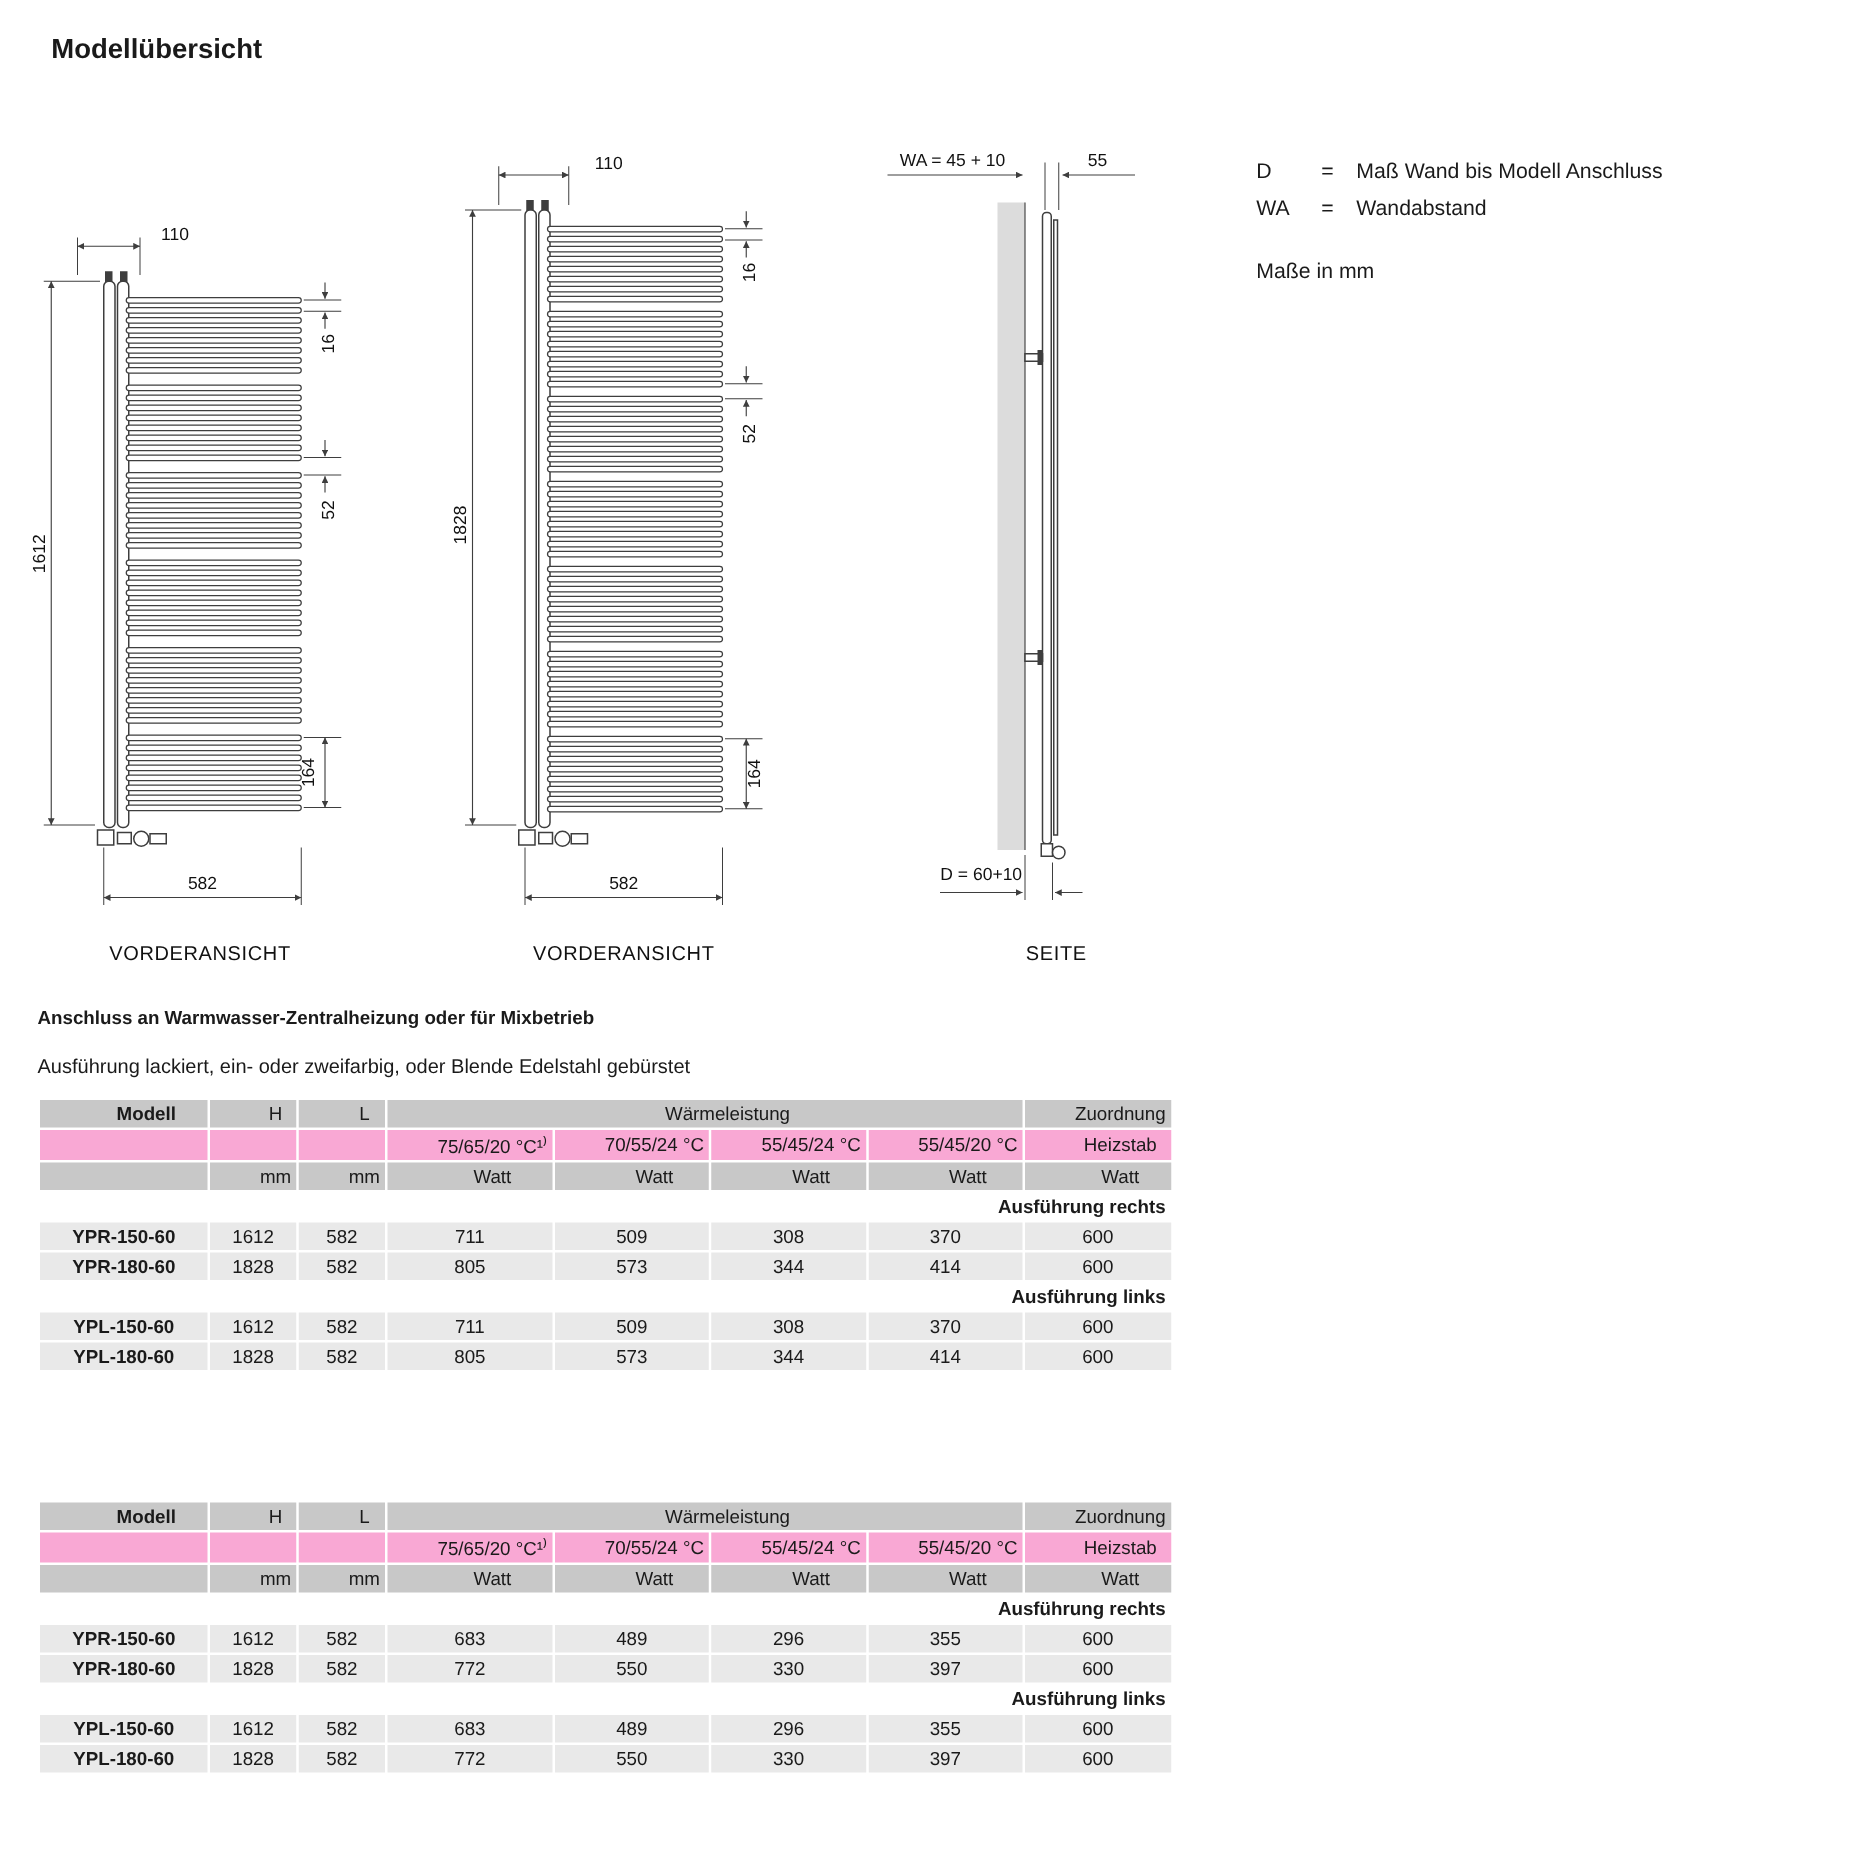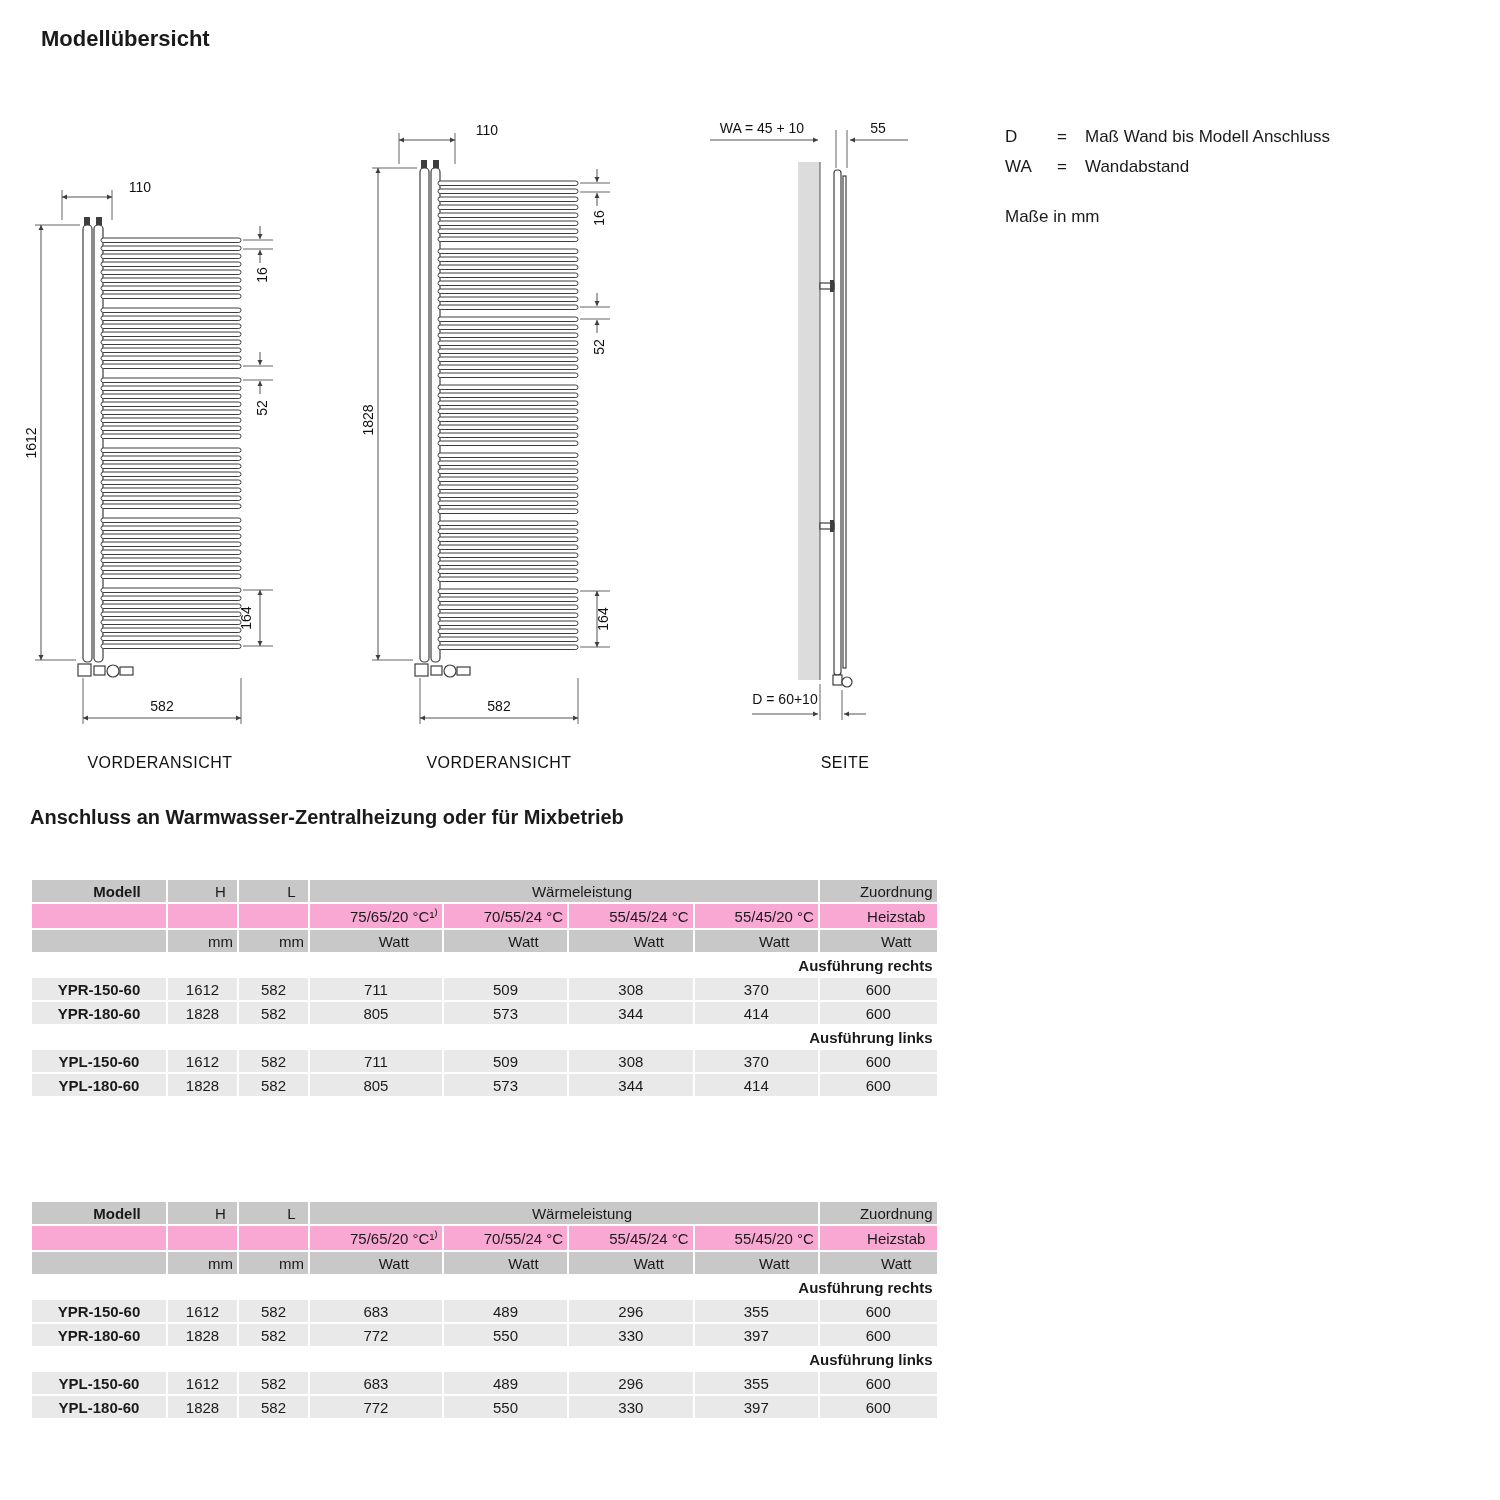--- a/index.html
+++ b/index.html
@@ -20,21 +20,21 @@
   #drawings text.view-label { font-size:16px; letter-spacing:0.5px; }
 
   
   #legend { left:1005px; top:122px; font-size:17px; }
   .legend-row { display:flex; line-height:30px; }
   .legend-key { width:52px; }
   .legend-eq { width:28px; }
   #units-note { margin-top:20px; line-height:30px; }
 
   
-  #section-heading { left:30px; top:806px; font-size:20px; font-weight:bold; }
+  #section-heading { left:30px; top:806px; font-size:15px; font-weight:bold; }
   #subtitle1 { left:30px; top:845px; font-size:16px; }
   #subtitle2 { left:30px; top:1170px; font-size:16px; }
 
   
   .spec-table { border-collapse:separate; border-spacing:2px; font-size:15px; }
   .spec-table th, .spec-table td { text-align:center; padding:2px 4px; height:22px; vertical-align:middle; font-weight:normal; white-space:nowrap; }
   .spec-table thead th { background:#c8c8c8;padding-left:40px; }
   .spec-table thead tr:nth-child(2) th { background:#f9a8d4; }
   .spec-table th.bold, .spec-table td.bold { font-weight:bold; }
   .spec-table td.dc { background:#e9e9e9; }
@@ -294,20 +294,21 @@
     </div>
     <div class="legend-row">
       <span class="legend-key">WA</span>
       <span class="legend-eq">=</span>
       <span class="legend-value">Wandabstand</span>
     </div>
     <div id="units-note">Maße in mm</div>
   </div>
 
   <div id="section-heading" class="abs">Anschluss an Warmwasser-Zentralheizung oder für Mixbetrieb</div>
+  <div id="subtitle1" class="abs">Ausführung lackiert, ein- oder zweifarbig, oder Blende Edelstahl gebürstet</div>
   <table id="table1" class="abs spec-table">
       <thead>
         <tr>
           <th class="bold" style="width: 134px;">Modell</th>
           <th style="width: 48px;">H</th>
           <th style="width: 48px;">L</th>
           <th colspan="4">Wärmeleistung</th>
           <th style="width: 112px;">Zuordnung</th>
         </tr>
         <tr>

